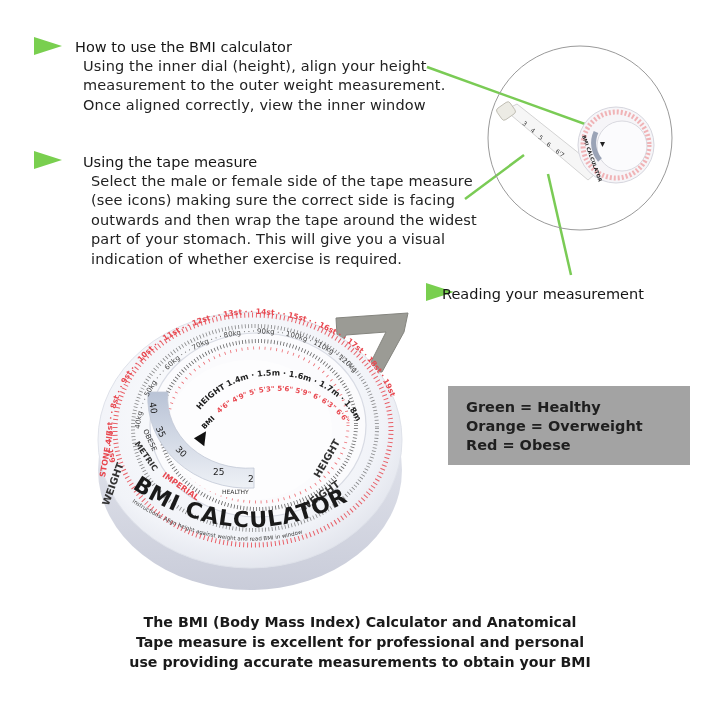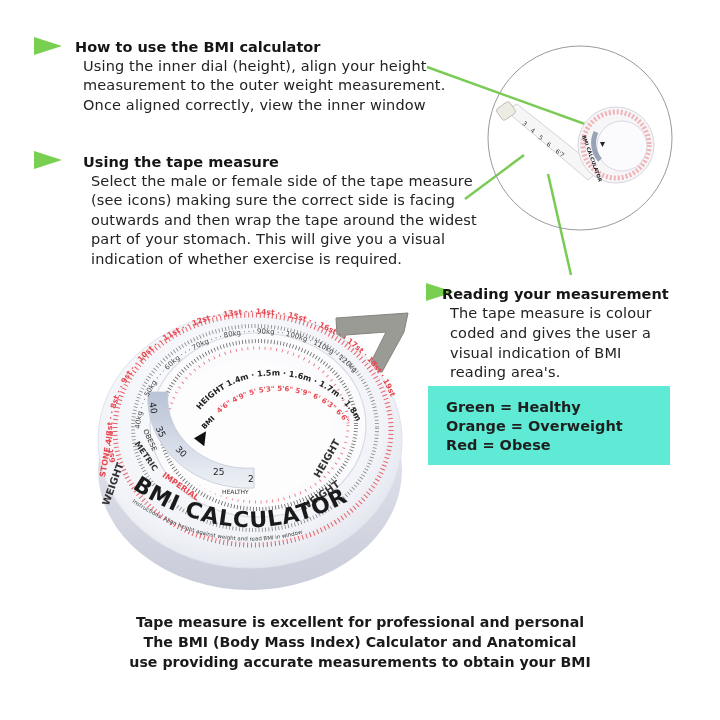--- a/index.html
+++ b/index.html
@@ -2,28 +2,28 @@
 <html><head>
 <meta charset="utf-8">
 <style>
   html, body { margin: 0; padding: 0; background: #ffffff; }
   body { width: 720px; height: 720px; position: relative; overflow: hidden;
          font-family: "DejaVu Sans", sans-serif; color: #1a1a1a; }
   .arrow { position: absolute; width: 0; height: 0;
            border-top: 9px solid transparent; border-bottom: 9px solid transparent;
            border-left: 28px solid #79cf4f; }
   .section { position: absolute; }
-  .section .title { font-weight: bold; font-size: 14.5px; line-height: 19px; color: #161616; }
+  .section .title { font-weight: normal; font-size: 14.5px; line-height: 19px; color: #161616; }
   .section .body  { font-size: 14.5px; line-height: 19.4px; color: #222; letter-spacing: 0.15px; margin-left: 8px; }
   #s1 { left: 75px; top: 38px; width: 380px; }
   #s2 { left: 83px; top: 153px; width: 400px; }
   #s3 { left: 442px; top: 285px; width: 235px; }
   #s3 .body { line-height: 19.8px; }
-  .legend-box { position: absolute; left: 428px; top: 386px; width: 242px; height: 79px;
-                background: #5eead4; box-sizing: border-box; padding: 12px 0 0 18px; }
+  .legend-box { position: absolute; left: 448px; top: 386px; width: 242px; height: 79px;
+                background: #a3a3a3; box-sizing: border-box; padding: 12px 0 0 18px; }
   .legend-box div { font-weight: bold; font-size: 14.5px; line-height: 19px; color: #1f1f1f; }
   .footer { position: absolute; left: 100px; top: 612px; width: 520px; text-align: center;
             font-weight: bold; font-size: 14.2px; line-height: 20px; color: #1a1a1a; }
   svg { position: absolute; left: 0; top: 0; }
 </style>
 </head>
 <body>
 
 <svg width="720" height="720" viewBox="0 0 720 720">
   <defs>
@@ -153,31 +153,25 @@
     <div>(see icons) making sure the correct side is facing</div>
     <div>outwards and then wrap the tape around the widest</div>
     <div>part of your stomach. This will give you a visual</div>
     <div>indication of whether exercise is required.</div>
   </div>
 </div>
 
 <div class="arrow" style="left:426px; top:283px;"></div>
 <div class="section" id="s3">
   <div class="title">Reading your measurement</div>
-  <div class="body">
-    <div>The tape measure is colour</div>
-    <div>coded and gives the user a</div>
-    <div>visual indication of BMI</div>
-    <div>reading area's.</div>
-  </div>
 </div>
 
 <div class="legend-box">
   <div>Green = Healthy</div>
   <div>Orange = Overweight</div>
   <div>Red = Obese</div>
 </div>
 
 <div class="footer">
+  <div>The BMI (Body Mass Index) Calculator and Anatomical</div>
   <div>Tape measure is excellent for professional and personal</div>
-  <div>The BMI (Body Mass Index) Calculator and Anatomical</div>
   <div>use providing accurate measurements to obtain your BMI</div>
 </div>
 
 </body></html>

